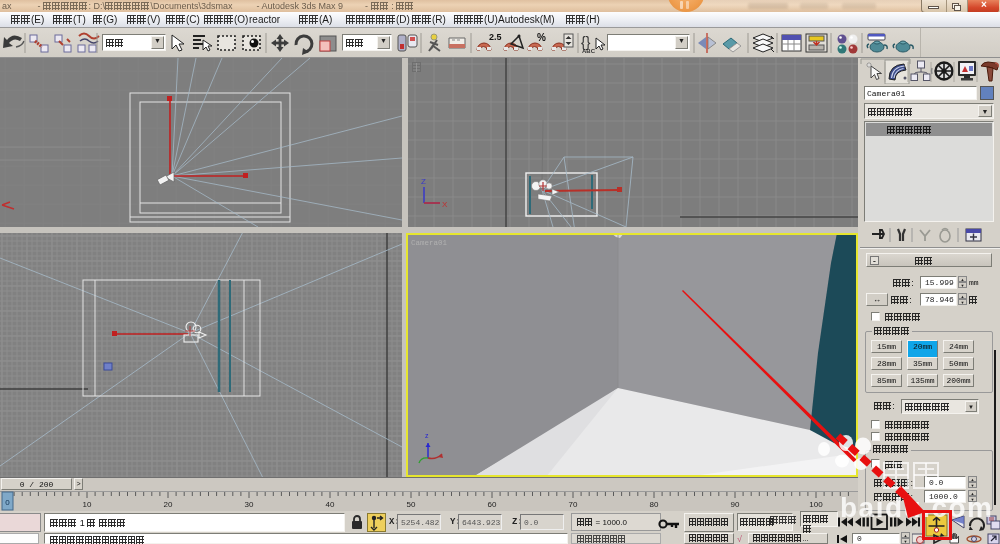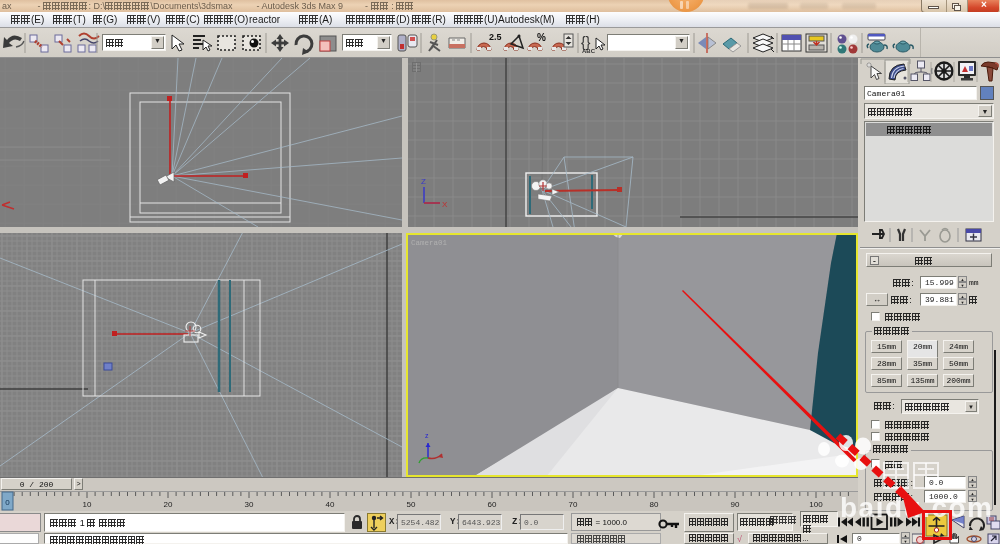--- a/index.html
+++ b/index.html
@@ -566,30 +566,30 @@
 <div class="abs" style="left:3px;top:2px;width:9px;height:9px;border:1px solid #777;background:#e2dfd8;font:bold 8px 'Liberation Mono';text-align:center;line-height:7px;color:#222">-</div>
 <span style="position:absolute;left:48px;top:2px;font-size:9px;font-weight:bold;color:#111"><i class="cj"></i><i class="cj"></i></span>
     </div>
     <div class="abs" style="left:893px;top:278px;font-size:9px;color:#111"><i class="cj"></i><i class="cj"></i>:</div>
     <div class="abs sunk fld" style="left:920px;top:276px;width:37px;height:13px;line-height:11px">15.999</div>
     <div class="abs" style="left:958px;top:276px;width:9px;height:6px;background:#d2cec6;border:1px solid #888;font-size:4px;text-align:center;line-height:5px;color:#222">▲</div>
     <div class="abs" style="left:958px;top:282px;width:9px;height:6px;background:#d2cec6;border:1px solid #888;font-size:4px;text-align:center;line-height:5px;color:#222">▼</div>
     <div class="abs" style="left:969px;top:278px;font:8px 'Liberation Mono';color:#111">mm</div>
     <div class="abs rais" style="left:866px;top:293px;width:22px;height:13px;background:#d2cec6;text-align:center;font-size:8px;color:#111;line-height:12px">↔</div>
     <div class="abs" style="left:891px;top:295px;font-size:9px;color:#111"><i class="cj"></i><i class="cj"></i>:</div>
-    <div class="abs sunk fld" style="left:920px;top:293px;width:37px;height:13px;line-height:11px">39.881</div>
+    <div class="abs sunk fld" style="left:920px;top:293px;width:37px;height:13px;line-height:11px">78.946</div>
     <div class="abs" style="left:958px;top:293px;width:9px;height:6px;background:#d2cec6;border:1px solid #888;font-size:4px;text-align:center;line-height:5px;color:#222">▲</div>
     <div class="abs" style="left:958px;top:299px;width:9px;height:6px;background:#d2cec6;border:1px solid #888;font-size:4px;text-align:center;line-height:5px;color:#222">▼</div>
     <div class="abs" style="left:969px;top:295px;font-size:9px;color:#111"><i class="cj"></i></div>
     <div class="abs sunk" style="left:871px;top:312px;width:9px;height:9px;background:#fff"></div>
     <div class="abs" style="left:885px;top:312px;font-size:9px;color:#111"><i class="cj"></i><i class="cj"></i><i class="cj"></i><i class="cj"></i></div>
     <div class="abs" style="left:865px;top:331px;width:128px;height:62px;border:1px solid #999;border-radius:2px"></div>
 <div class="abs" style="left:872px;top:326px;background:#d5d1c9;padding:0 2px;font-size:9px;color:#111"><i class="cj"></i><i class="cj"></i><i class="cj"></i><i class="cj"></i></div>
     <div class="abs rais" style="left:871px;top:340px;width:31px;height:13px;background:#d8d4cc;font:8px 'Liberation Mono';text-align:center;line-height:12px;color:#111">15mm</div>
-    <div class="abs rais" style="left:907px;top:340px;width:31px;height:29px;background:#e5e5e5;font:8px 'Liberation Mono';text-align:center;line-height:12px;color:#111">20mm</div>
+    <div class="abs rais" style="left:907px;top:340px;width:31px;height:29px;background:#0ea5e9;font:8px 'Liberation Mono';text-align:center;line-height:12px;color:#111">20mm</div>
     <div class="abs rais" style="left:943px;top:340px;width:31px;height:13px;background:#d8d4cc;font:8px 'Liberation Mono';text-align:center;line-height:12px;color:#111">24mm</div>
     <div class="abs rais" style="left:871px;top:357px;width:31px;height:13px;background:#d8d4cc;font:8px 'Liberation Mono';text-align:center;line-height:12px;color:#111">28mm</div>
     <div class="abs rais" style="left:907px;top:357px;width:31px;height:13px;background:#d8d4cc;font:8px 'Liberation Mono';text-align:center;line-height:12px;color:#111">35mm</div>
     <div class="abs rais" style="left:943px;top:357px;width:31px;height:13px;background:#d8d4cc;font:8px 'Liberation Mono';text-align:center;line-height:12px;color:#111">50mm</div>
     <div class="abs rais" style="left:871px;top:374px;width:31px;height:13px;background:#d8d4cc;font:8px 'Liberation Mono';text-align:center;line-height:12px;color:#111">85mm</div>
     <div class="abs rais" style="left:907px;top:374px;width:31px;height:13px;background:#d8d4cc;font:8px 'Liberation Mono';text-align:center;line-height:12px;color:#111">135mm</div>
     <div class="abs rais" style="left:943px;top:374px;width:31px;height:13px;background:#d8d4cc;font:8px 'Liberation Mono';text-align:center;line-height:12px;color:#111">200mm</div>
     <div class="abs" style="left:874px;top:401px;font-size:9px;color:#111"><i class="cj"></i><i class="cj"></i>:</div>
     <div class="abs sunk" style="left:901px;top:399px;width:78px;height:15px;background:#e9e6e0">
 <span style="position:absolute;left:3px;top:2px;font-size:9px;color:#111"><i class="cj"></i><i class="cj"></i><i class="cj"></i><i class="cj"></i><i class="cj"></i></span>

